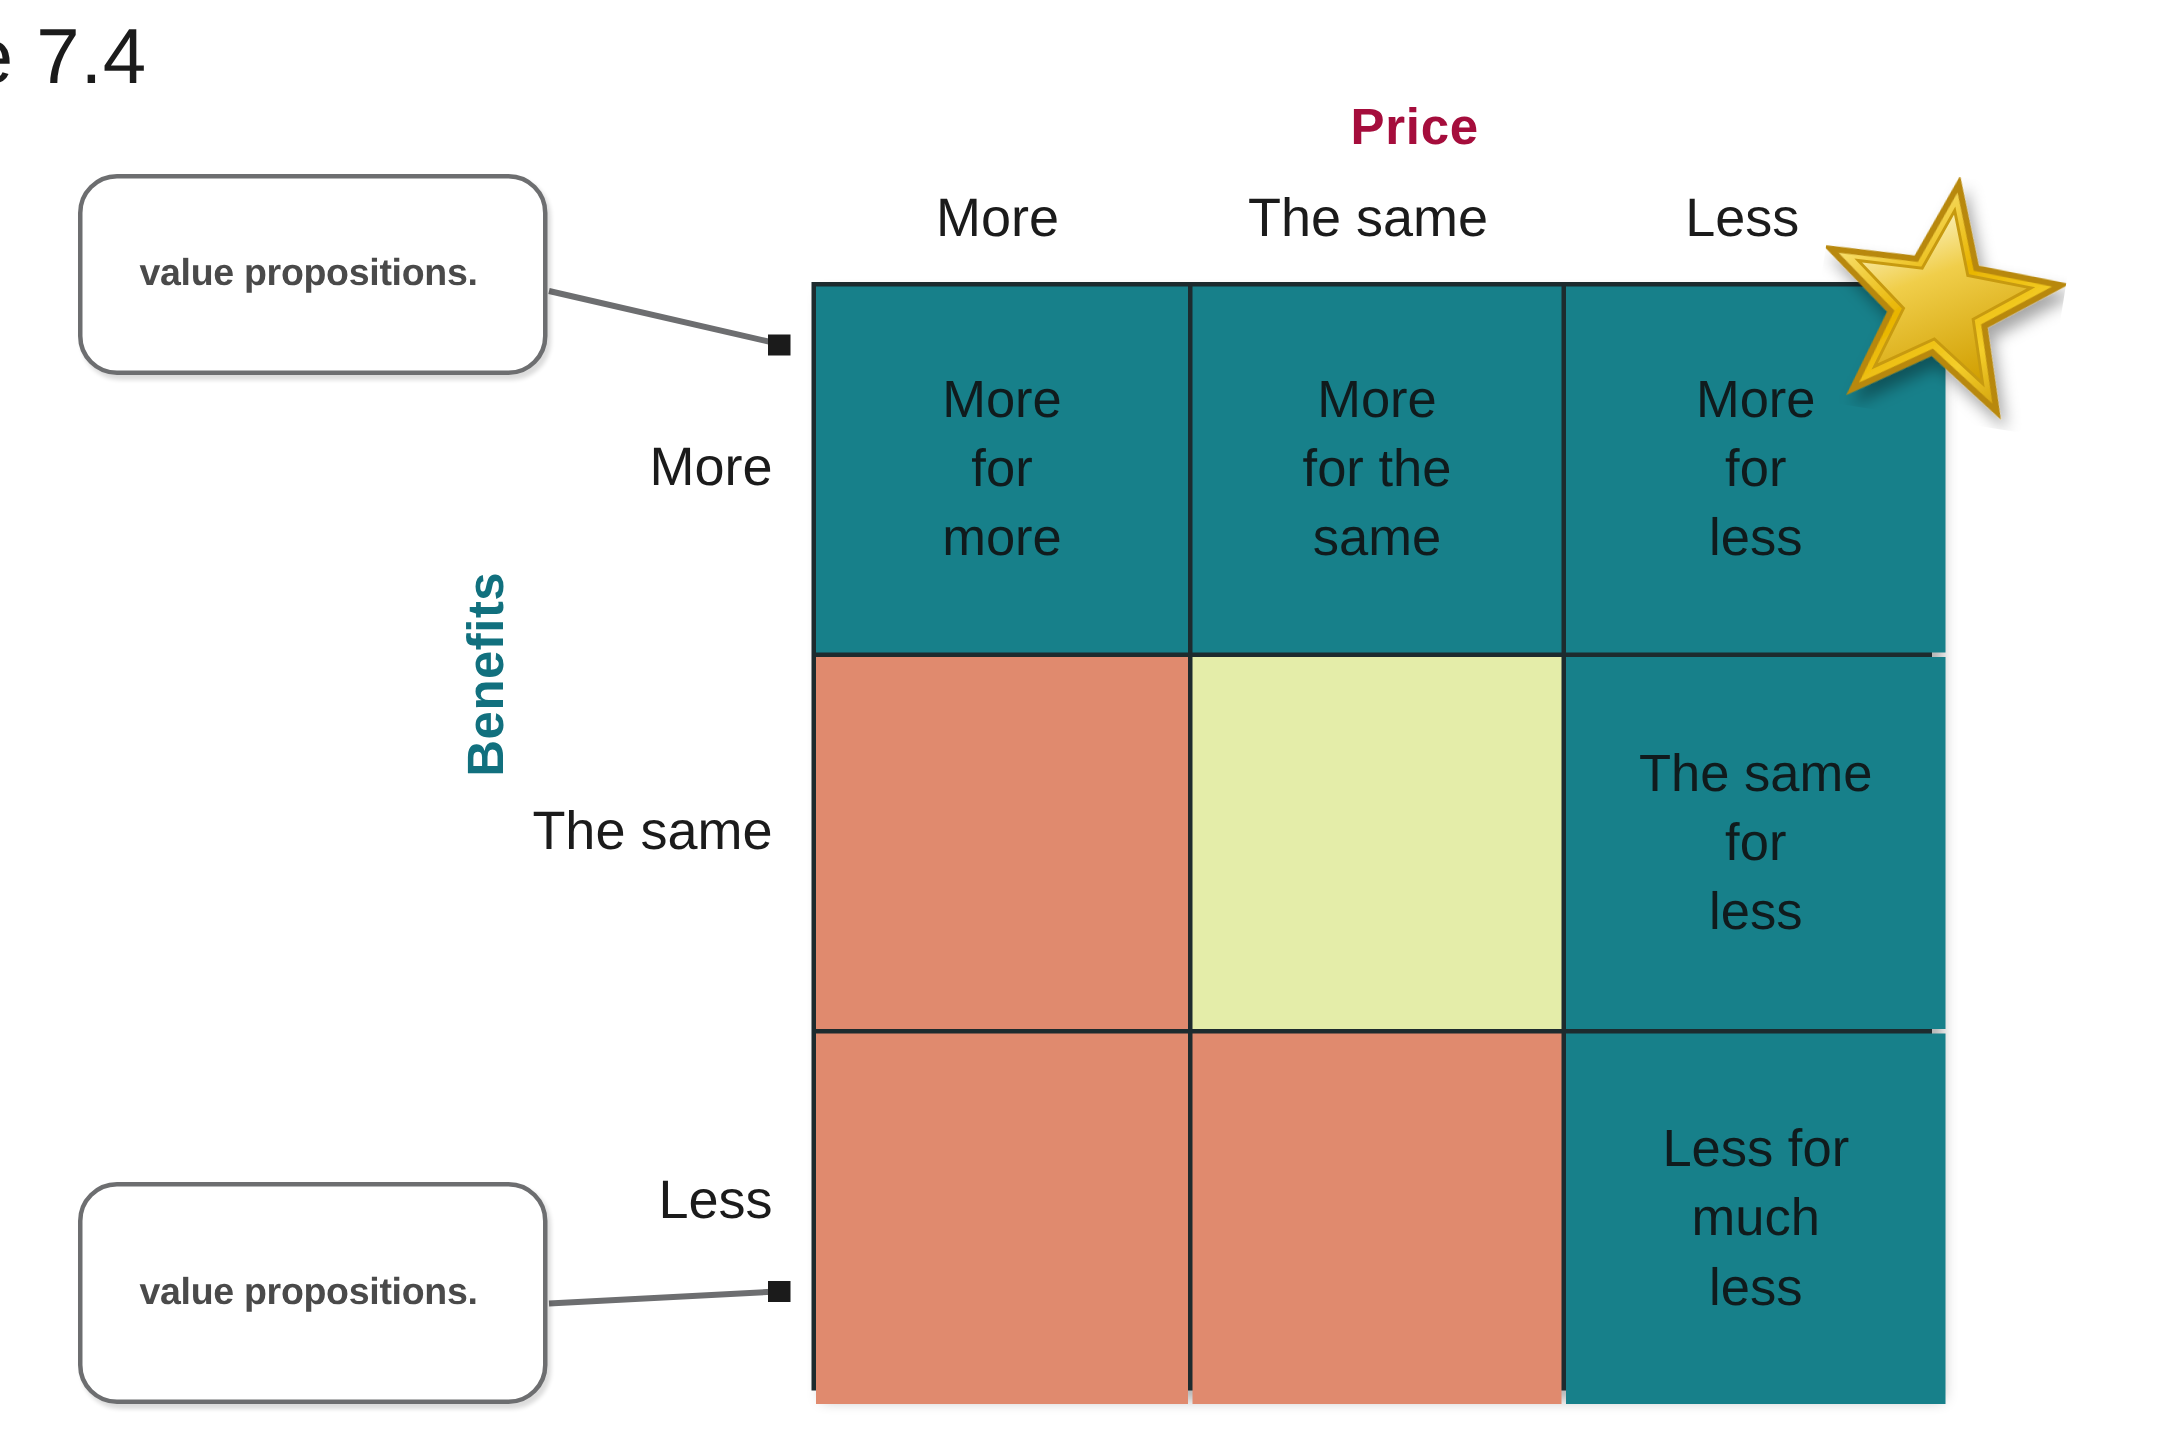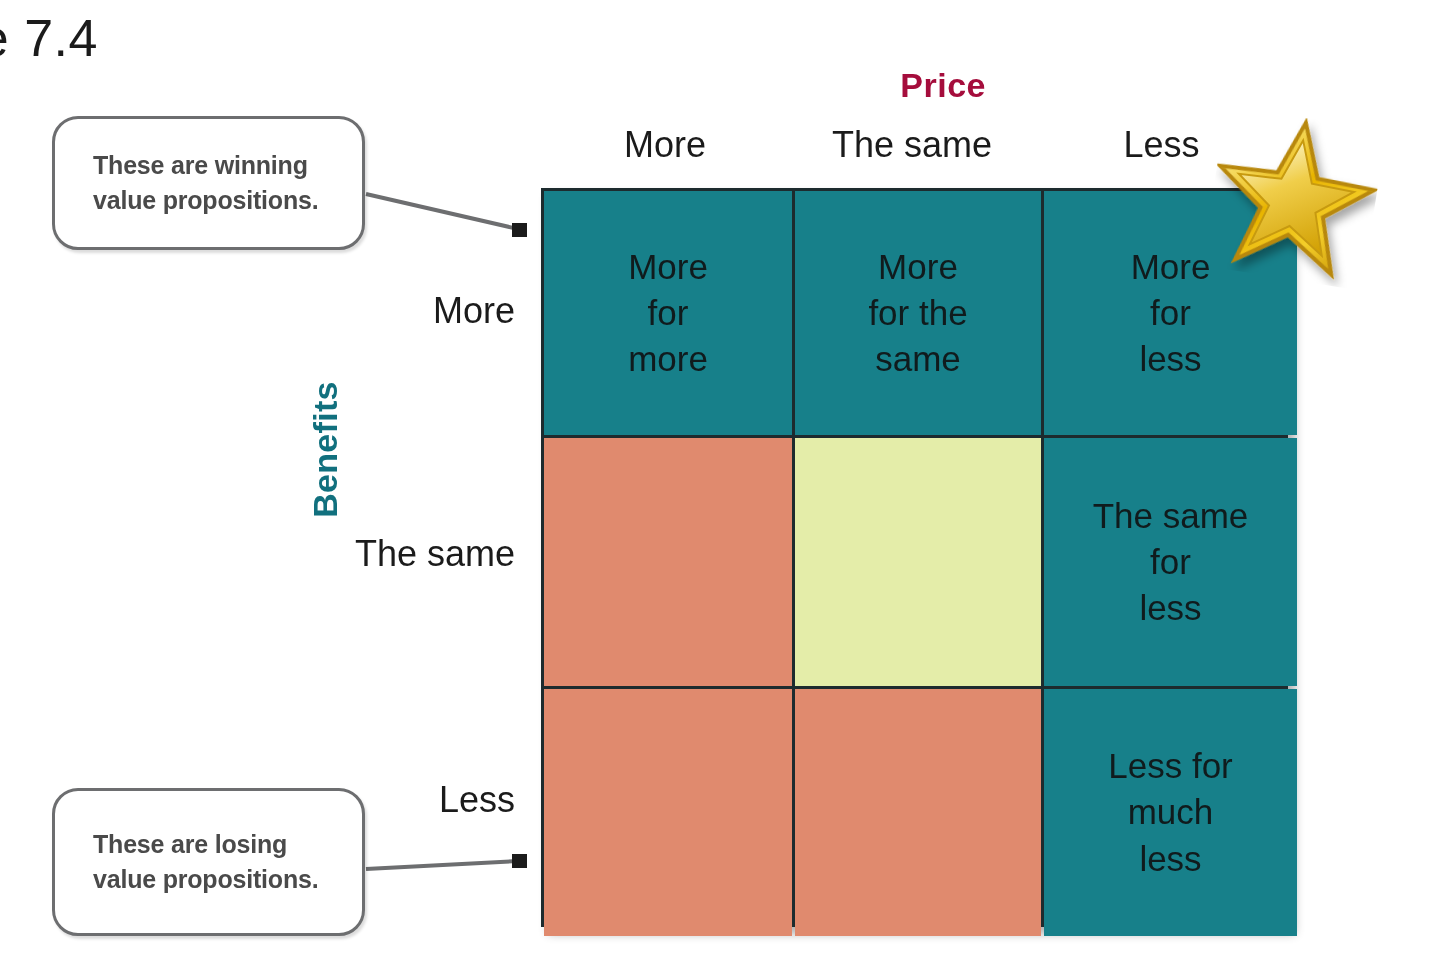--- a/index.html
+++ b/index.html
@@ -205,28 +205,26 @@
 
   <svg class="connector-svg" viewBox="0 0 1440 961">
     <line x1="366" y1="194" x2="518" y2="229" stroke="#6d6e70" stroke-width="4"></line>
     <rect x="512" y="223" width="15" height="14" fill="#1b1b1b"></rect>
     <line x1="366" y1="869" x2="518" y2="861" stroke="#6d6e70" stroke-width="4"></line>
     <rect x="512" y="854" width="15" height="14" fill="#1b1b1b"></rect>
   </svg>
 
   <div class="callout" id="callout-winning">
     <div class="callout-text">
-      <div>These are winning</div>
       <div>value propositions.</div>
     </div>
   </div>
 
   <div class="callout" id="callout-losing">
     <div class="callout-text">
-      <div>These are losing</div>
       <div>value propositions.</div>
     </div>
   </div>
 
   <svg id="star-badge" viewBox="0 0 100 100">
     <defs>
       <linearGradient id="starGrad" x1="0%" y1="0%" x2="100%" y2="100%">
         <stop offset="0%" stop-color="#FFF8C0"></stop>
         <stop offset="22%" stop-color="#F7DE6A"></stop>
         <stop offset="48%" stop-color="#E8B400"></stop>

